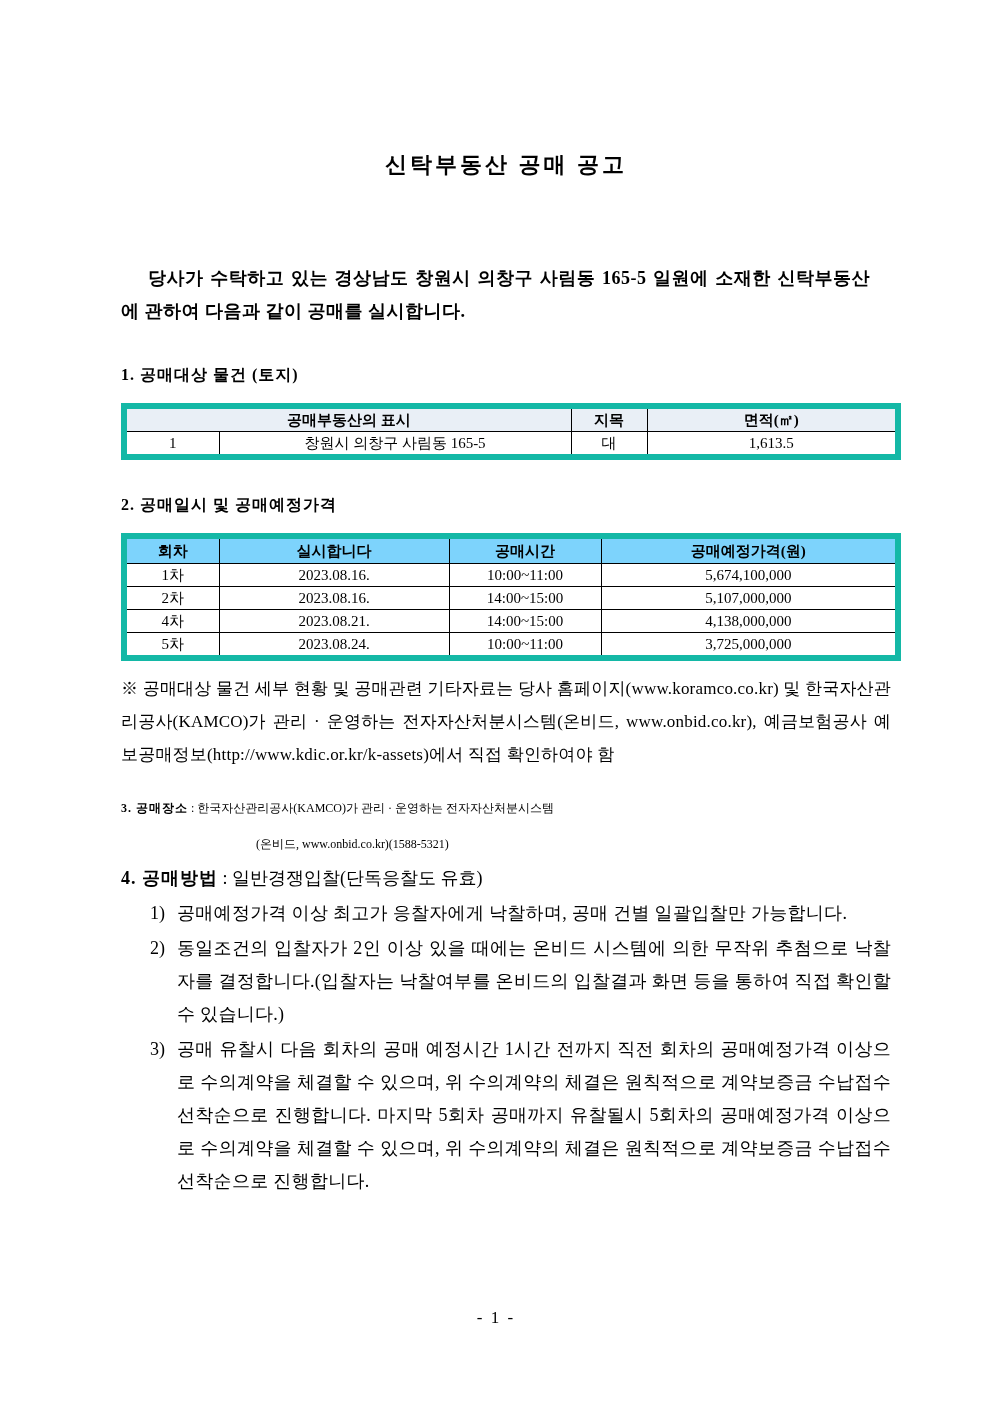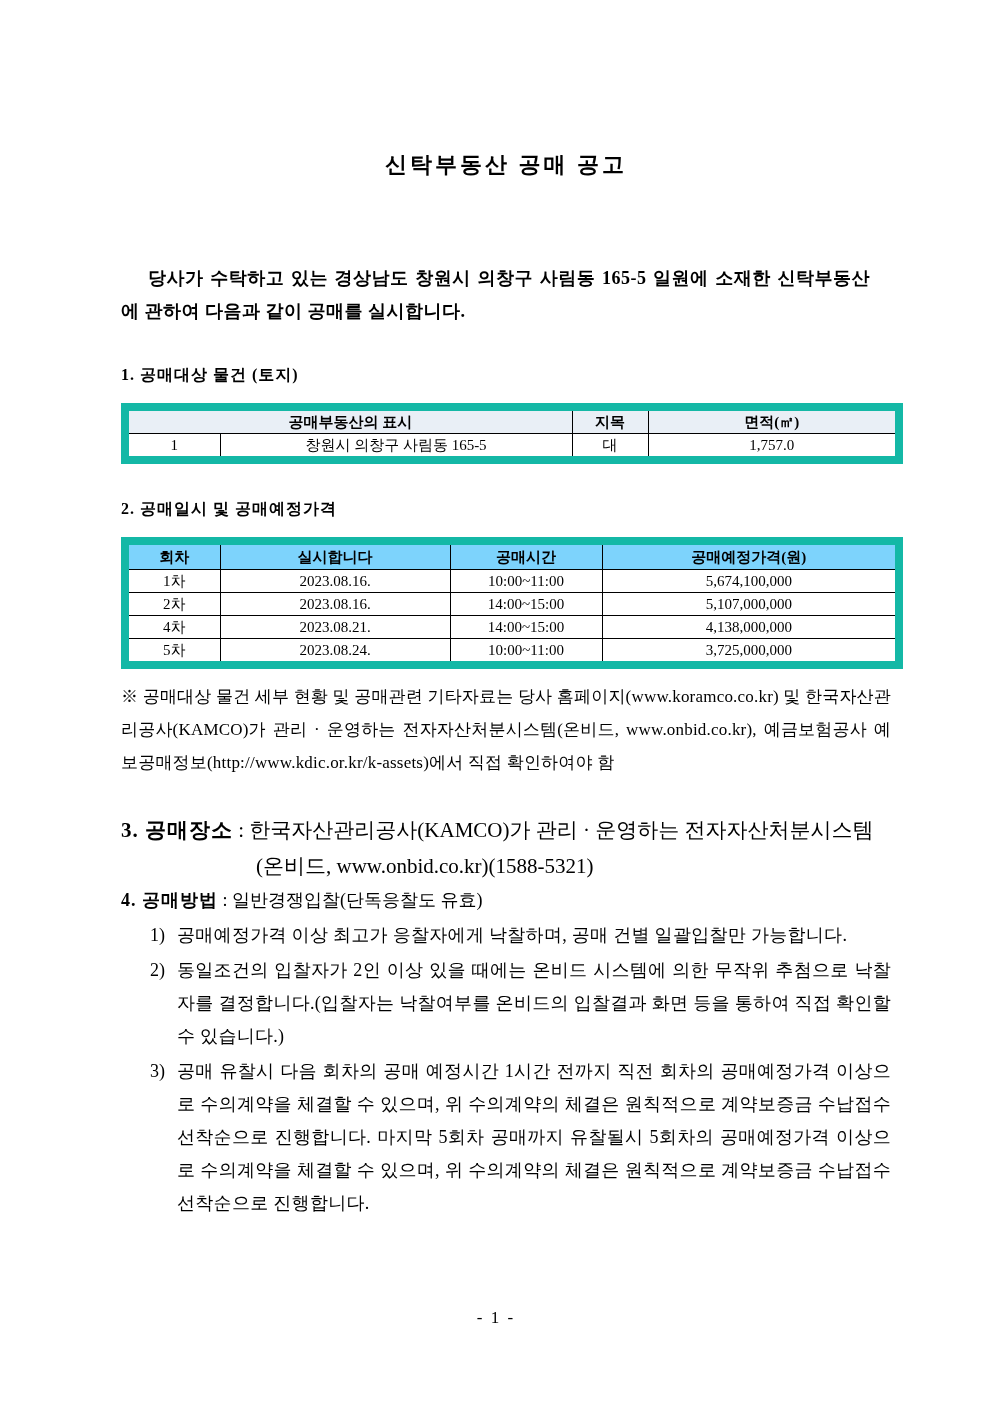--- a/index.html
+++ b/index.html
@@ -35,21 +35,21 @@
     letter-spacing:1px;
     line-height:24px;
   }
   .sh1{margin-top:35px;}
   .sh2{margin-top:33px;}
   table.tbl{
     border-collapse:collapse;
     table-layout:fixed;
     width:776px;
     margin-top:16px;
-    border:8px solid #14b8a6;
+    border:6px solid #14b8a6;
   }
   table.tbl th,table.tbl td{
     border:1px solid #000;
     text-align:center;
     vertical-align:middle;
     font-size:15px;
     line-height:18px;
     height:22px;
     padding:0 2px;
     overflow:hidden;
@@ -58,21 +58,21 @@
   table.tbl th{font-weight:bold;}
   table.tbl1 th{background:#e9eff6;}
   table.tbl2 th{background:#7dd3fc;height:24px;}
   .note{
     margin:11px 0 0 0;
     font-size:17px;
     line-height:33px;
     text-align:justify;
     letter-spacing:0.2px;
   }
-  .sec3{margin-top:33px;font-size:21px;line-height:36px;}
+  .sec3{margin-top:19px;font-size:12px;line-height:36px;}
   .sec3 .lbl,.sec4 .lbl{font-weight:bold;letter-spacing:1px;}
   .sec3-line2{margin-left:135px;}
   .sec4{font-size:18px;line-height:33px;}
   .s4item{
     display:flex;
     margin:2px 0 0 29px;
   }
   .s4num{flex:none;width:27px;}
   .s4text{flex:1;text-align:justify;letter-spacing:0.3px;}
   .footer{
@@ -105,21 +105,21 @@
     <tbody>
       <tr>
         <th colspan="2">공매부동산의 표시</th>
         <th>지목</th>
         <th>면적(㎡)</th>
       </tr>
       <tr>
         <td>1</td>
         <td>창원시 의창구 사림동 165-5</td>
         <td>대</td>
-        <td>1,757.0</td>
+        <td>1,613.5</td>
       </tr>
     </tbody>
   </table>
 
   <div class="sec-heading sh2">2. 공매일시 및 공매예정가격</div>
 
   <table class="tbl tbl2">
     <colgroup>
       <col style="width:95px">
         <col style="width:230px">

